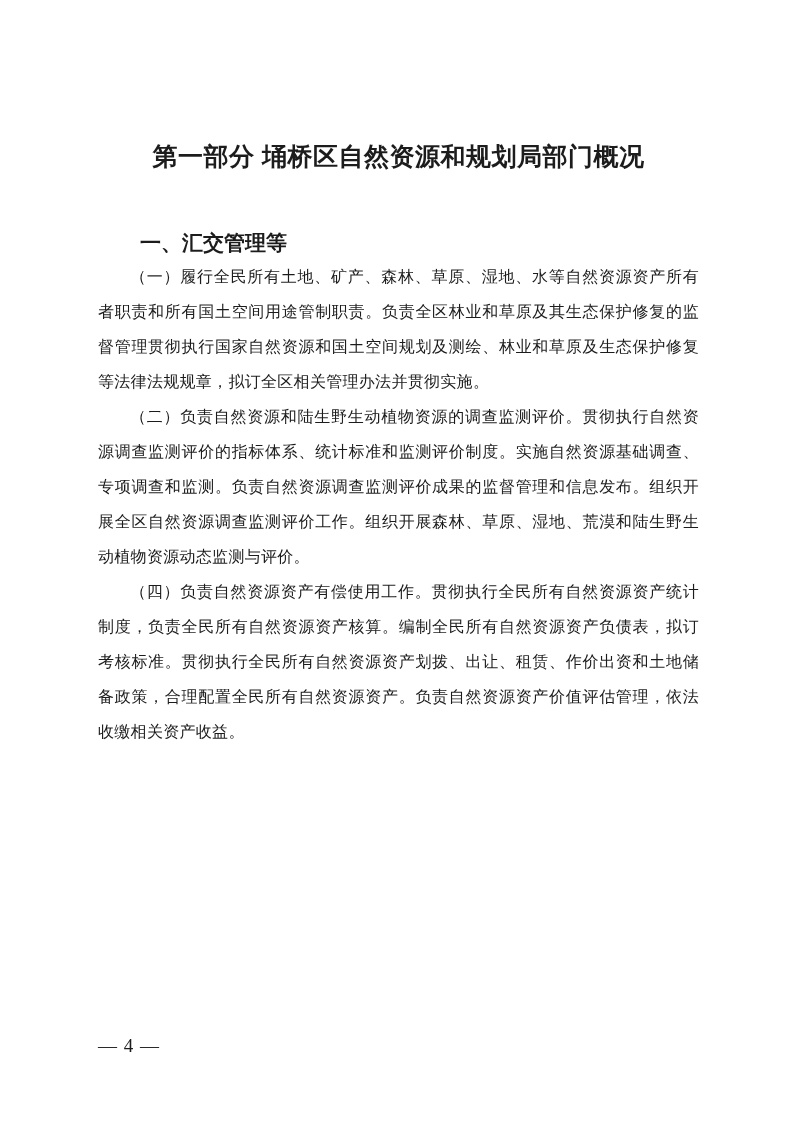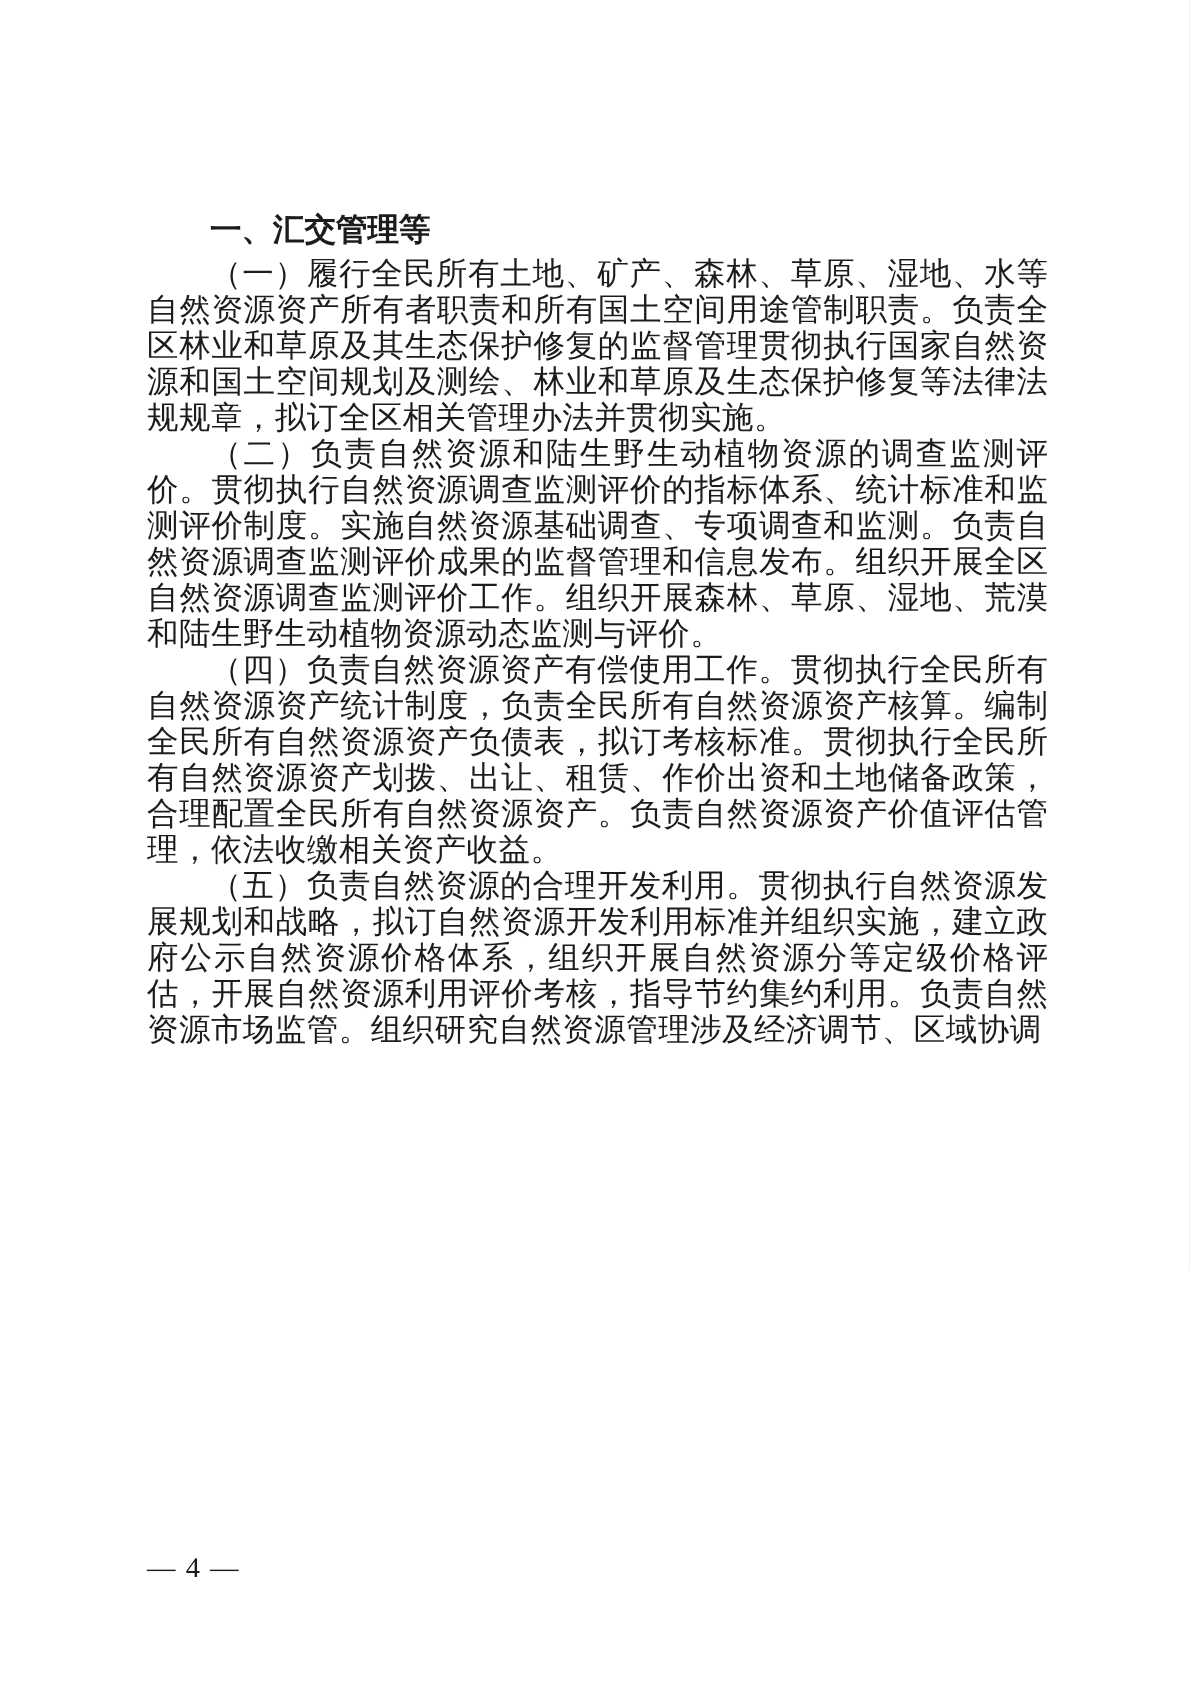--- a/index.html
+++ b/index.html
@@ -34,41 +34,41 @@
     .section-heading {
       font-family: "Liberation Sans", "DejaVu Sans", sans-serif;
       font-size: 21px;
       font-weight: 700;
       line-height: 28px;
       text-indent: 2em;
       margin-bottom: 2px;
     }
     .para {
       font-family: "Liberation Serif", "DejaVu Serif", serif;
-      font-size: 21px;
-      line-height: 24px;
+      font-size: 16px;
+      line-height: 35px;
       text-indent: 2em;
       text-align: justify;
       text-justify: inter-character;
       letter-spacing: 0.3px;
     }
     .page-number {
       position: absolute;
       left: 98px;
       top: 1035px;
       font-family: "Liberation Serif", "DejaVu Serif", serif;
       font-size: 19px;
       letter-spacing: 1px;
     }
   </style>
 </head>
 <body>
 
 <div class="page">
   <div class="content">
+    <h1 class="doc-title">第一部分 埇桥区自然资源和规划局部门概况</h1>
     <h2 class="section-heading">一、汇交管理等</h2>
     <p class="para">（一）履行全民所有土地、矿产、森林、草原、湿地、水等自然资源资产所有者职责和所有国土空间用途管制职责。负责全区林业和草原及其生态保护修复的监督管理贯彻执行国家自然资源和国土空间规划及测绘、林业和草原及生态保护修复等法律法规规章，拟订全区相关管理办法并贯彻实施。</p>
     <p class="para">（二）负责自然资源和陆生野生动植物资源的调查监测评价。贯彻执行自然资源调查监测评价的指标体系、统计标准和监测评价制度。实施自然资源基础调查、专项调查和监测。负责自然资源调查监测评价成果的监督管理和信息发布。组织开展全区自然资源调查监测评价工作。组织开展森林、草原、湿地、荒漠和陆生野生动植物资源动态监测与评价。</p>
     <p class="para">（四）负责自然资源资产有偿使用工作。贯彻执行全民所有自然资源资产统计制度，负责全民所有自然资源资产核算。编制全民所有自然资源资产负债表，拟订考核标准。贯彻执行全民所有自然资源资产划拨、出让、租赁、作价出资和土地储备政策，合理配置全民所有自然资源资产。负责自然资源资产价值评估管理，依法收缴相关资产收益。</p>
-    <p class="para">（五）负责自然资源的合理开发利用。贯彻执行自然资源发展规划和战略，拟订自然资源开发利用标准并组织实施，建立政府公示自然资源价格体系，组织开展自然资源分等定级价格评估，开展自然资源利用评价考核，指导节约集约利用。负责自然资源市场监管。组织研究自然资源管理涉及经济调节、区域协调</p>
   </div>
   <div class="page-number">— 4 —</div>
 </div>
 
 </body></html>

